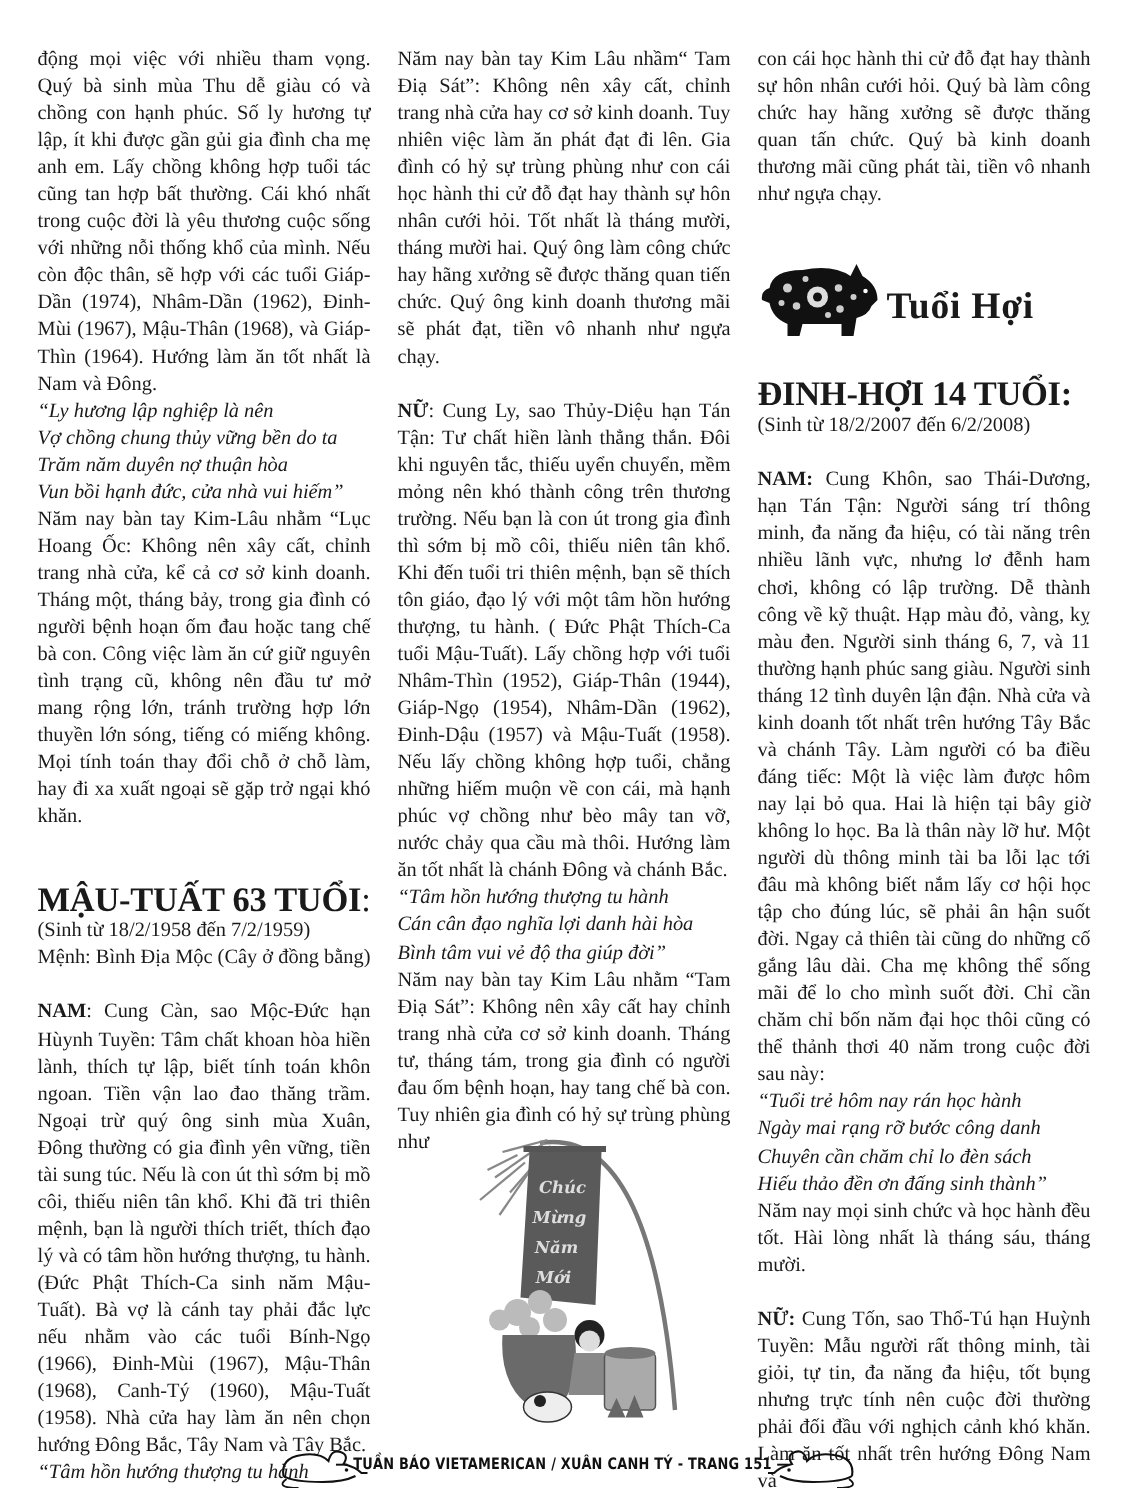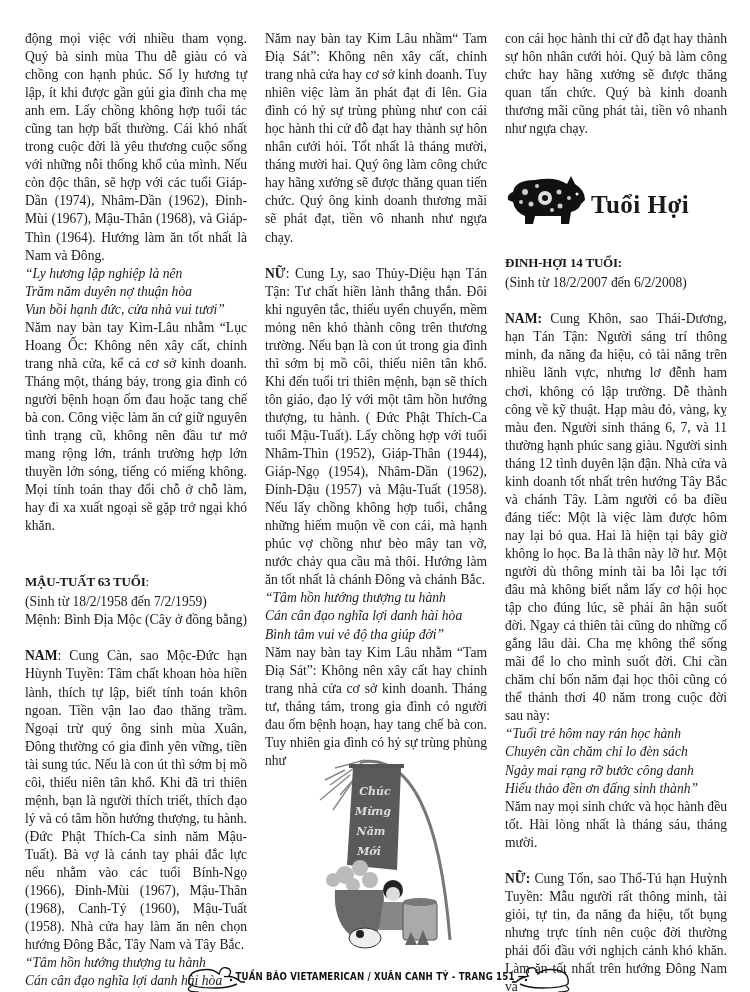--- a/index.html
+++ b/index.html
@@ -5,21 +5,21 @@
   html, body { margin: 0; padding: 0; background: #ffffff; }
   body { width: 750px; height: 992px; position: relative; overflow: hidden;
          font-family: "Liberation Serif", "DejaVu Serif", serif; color: #1a1a1a; }
   .col { position: absolute; top: 30px; width: 222px; font-size: 13.6px; line-height: 18.05px; }
   .col p { margin: 0; text-align: justify; text-align-last: left; }
   #col1 { left: 25px; }
   #col2 { left: 265px; }
   #col3 { left: 505px; }
   .poem { font-style: italic; }
   .poem p { text-align: center; }
-  .heading { font-weight: bold; font-size: 13px; line-height: 22px; margin: 0; letter-spacing: -0.2px; }
+  .heading { font-weight: bold; font-size: 23px; line-height: 22px; margin: 0; letter-spacing: -0.2px; }
   .sub { margin: 0; }
   .gap { height: 18px; }
   .gap-l { height: 36px; }
   .label { font-weight: bold; margin-top: 39px; }
   .zodiac { position: relative; height: 62px; margin-top: 4px; text-align: right; }
   .zodiac svg { position: absolute; left: 0; top: 0; }
   .zodiac-title { position: absolute; left: 86px; top: 26px; font-weight: bold; font-size: 25px; letter-spacing: 0.5px; }
   .illus { position: absolute; left: 305px; top: 740px; width: 170px; height: 215px; font-weight: bold; }
   .footer { position: absolute; left: 0; top: 962px; width: 670px; height: 30px; }
   .footer-text { position: absolute; left: 0; width: 750px; top: 8px; text-align: center;
@@ -27,22 +27,23 @@
                  letter-spacing: 0.2px; transform: scaleX(0.82); color: #111; }
   .mouse { position: absolute; top: 0; }
 </style>
 </head>
 <body>
 
 <div class="col" id="col1">
   <p>động mọi việc với nhiều tham vọng. Quý bà sinh mùa Thu dễ giàu có và chồng con hạnh phúc. Số ly hương tự lập, ít khi được gần gủi gia đình cha mẹ anh em. Lấy chồng không hợp tuổi tác cũng tan hợp bất thường. Cái khó nhất trong cuộc đời là yêu thương cuộc sống với những nỗi thống khổ của mình. Nếu còn độc thân, sẽ hợp với các tuổi Giáp-Dần (1974), Nhâm-Dần (1962), Đinh-Mùi (1967), Mậu-Thân (1968), và Giáp-Thìn (1964). Hướng làm ăn tốt nhất là Nam và Đông.</p>
   <div class="poem">
     <p>“Ly hương lập nghiệp là nên</p>
+    <p>Vợ chồng chung thủy vững bền do ta</p>
     <p>Trăm năm duyên nợ thuận hòa</p>
-    <p>Vun bồi hạnh đức, cửa nhà vui tươi”</p>
+    <p>Vun bồi hạnh đức, cửa nhà vui hiếm”</p>
   </div>
   <p>Năm nay bàn tay Kim-Lâu nhằm “Lục Hoang Ốc:  Không nên xây cất, chỉnh trang nhà cửa, kể cả cơ sở kinh doanh. Tháng một, tháng bảy, trong gia đình có người bệnh hoạn ốm đau hoặc tang chế bà con. Công việc làm ăn cứ giữ nguyên tình trạng cũ, không nên đầu tư mở mang rộng lớn, tránh trường hợp lớn thuyền lớn sóng, tiếng có miếng không. Mọi tính toán thay đổi chỗ ở chỗ làm, hay đi xa xuất ngoại sẽ gặp trở ngại khó khăn.</p>
   <div class="gap-l"></div>
   <p class="heading"><span>MẬU-TUẤT 63 TUỔI</span><span style="font-weight:normal">:</span></p>
   <p class="sub">(Sinh từ 18/2/1958 đến 7/2/1959)</p>
   <p class="sub">Mệnh: Bình Địa Mộc (Cây ở đồng bằng)</p>
   <div class="gap"></div>
   <p><span class="label">NAM</span><span>: Cung Càn, sao Mộc-Đức hạn Hùynh Tuyền: Tâm chất khoan hòa hiền lành, thích tự lập, biết tính toán khôn ngoan. Tiền vận lao đao thăng trầm. Ngoại trừ quý ông sinh mùa Xuân, Đông thường có gia đình yên vững, tiền tài sung túc. Nếu là con út thì sớm bị mồ côi, thiếu niên tân khổ. Khi đã tri thiên mệnh, bạn là người thích triết, thích đạo lý và có tâm hồn hướng thượng, tu hành. (Đức Phật Thích-Ca sinh năm Mậu-Tuất). Bà vợ là cánh tay phải đắc lực nếu nhằm vào các tuổi Bính-Ngọ (1966), Đinh-Mùi (1967), Mậu-Thân (1968), Canh-Tý (1960), Mậu-Tuất (1958). Nhà cửa hay làm ăn nên chọn hướng Đông Bắc, Tây Nam và Tây Bắc.</span></p>
   <div class="poem">
     <p>“Tâm hồn hướng thượng tu hành</p>
@@ -131,22 +132,22 @@
     </svg>
     <span class="zodiac-title">Tuổi Hợi</span>
   </div>
   <div style="height:20px"></div>
   <p class="heading">ĐINH-HỢI 14 TUỔI:</p>
   <p class="sub">(Sinh từ 18/2/2007 đến 6/2/2008)</p>
   <div class="gap"></div>
   <p><span class="label">NAM:</span><span> Cung Khôn, sao Thái-Dương, hạn Tán Tận: Người sáng trí thông minh, đa năng đa hiệu, có tài năng trên nhiều lãnh vực, nhưng lơ đễnh ham chơi, không có lập trường. Dễ thành công về kỹ thuật. Hạp màu đỏ, vàng, kỵ màu đen. Người sinh tháng 6, 7, và 11 thường hạnh phúc sang giàu. Người sinh tháng 12 tình duyên lận đận. Nhà cửa và kinh doanh tốt nhất trên hướng Tây Bắc và chánh Tây. Làm người có ba điều đáng tiếc: Một là việc làm được hôm nay lại bỏ qua. Hai là hiện tại bây giờ không lo học. Ba là thân này lỡ hư. Một người dù thông minh tài ba lỗi lạc tới đâu mà không biết nắm lấy cơ hội học tập cho đúng lúc, sẽ phải ân hận suốt đời. Ngay cả thiên tài cũng do những cố gắng lâu dài. Cha mẹ không thể sống mãi để lo cho mình suốt đời. Chỉ cần chăm chỉ bốn năm đại học thôi cũng có thể thảnh thơi  40 năm trong cuộc đời sau này:</span></p>
   <div class="poem">
     <p>“Tuổi trẻ hôm nay rán học hành</p>
+    <p>Ngày mai rạng rỡ bước công danh</p>
     <p>Chuyên cần chăm chỉ lo đèn sách</p>
-    <p>Ngày mai rạng rỡ bước công danh</p>
     <p>Hiếu thảo đền ơn đấng sinh thành”</p>
   </div>
   <p>Năm nay mọi sinh chức và học hành đều tốt. Hài lòng nhất là tháng sáu, tháng mười.</p>
   <div class="gap"></div>
   <p><span class="label">NỮ:</span><span>  Cung Tốn, sao Thổ-Tú hạn Huỳnh Tuyền: Mẫu người rất thông minh, tài giỏi, tự tin, đa năng đa hiệu, tốt bụng nhưng trực tính nên cuộc đời thường phải đối đầu với nghịch cảnh khó khăn. Làm ăn tốt nhất trên hướng Đông Nam và</span></p>
 </div>
 
 <div class="footer">
   <svg class="mouse" style="left:185px" width="62" height="30" viewBox="0 0 62 30">
     <path d="M4 22 Q2 10 16 8 Q28 6 34 12 Q36 4 42 6 Q48 8 44 14 Q52 16 56 20 L60 20" stroke="#111" stroke-width="1.4" fill="none"></path>

